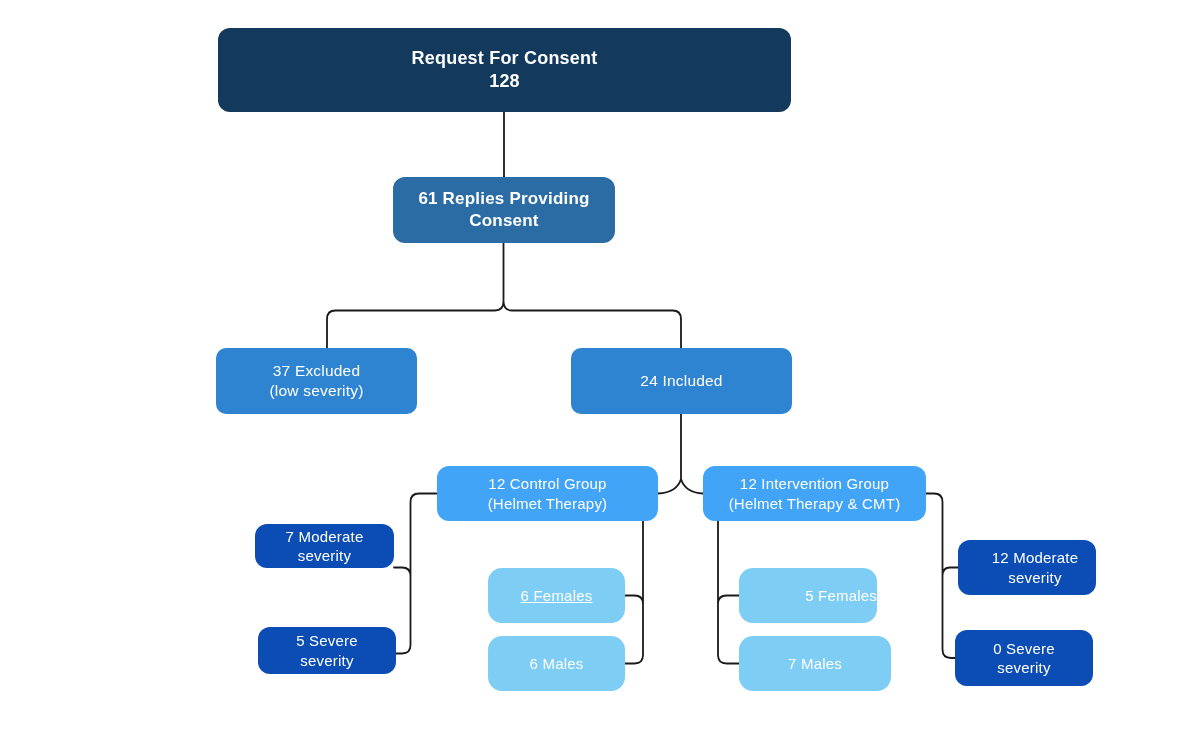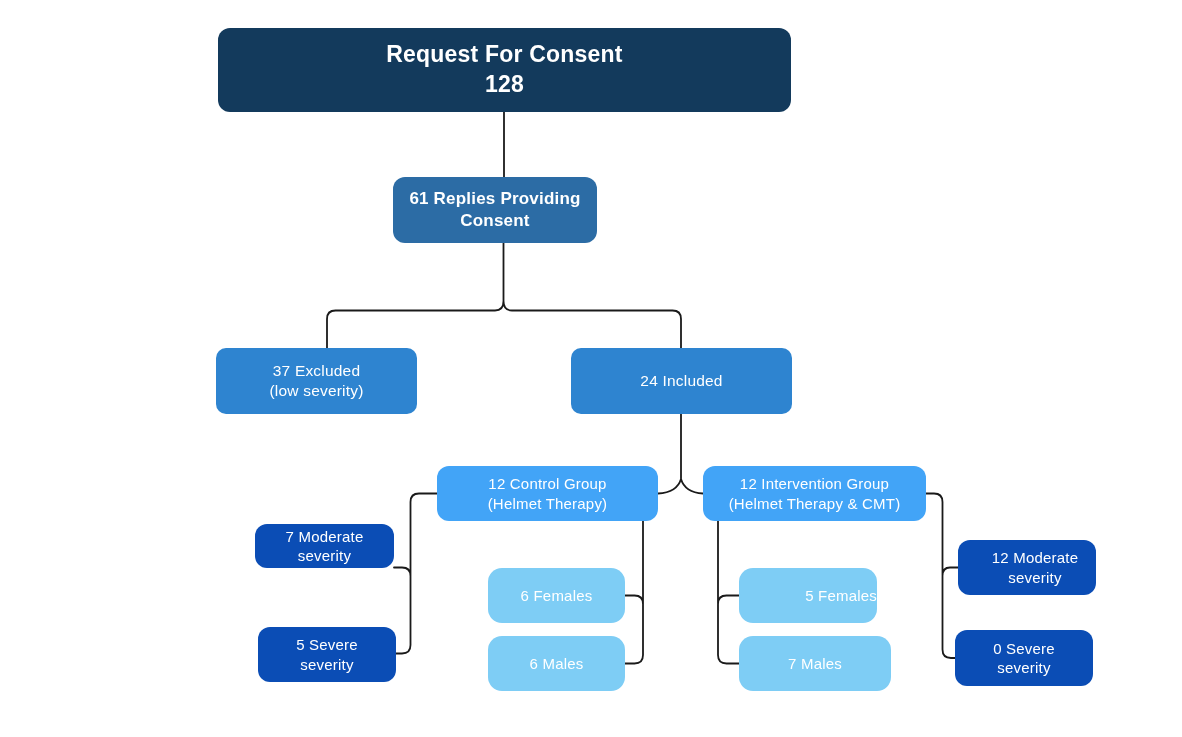--- a/index.html
+++ b/index.html
@@ -18,33 +18,33 @@
     align-items:center; justify-content:center;
     color:#ffffff; text-align:center;
     line-height:1.3; letter-spacing:0.2px;
     box-sizing:border-box;
   }
   .node span { display:block; }
   .r12 { border-radius:12px; }
   .r10 { border-radius:10px; }
   .r14 { border-radius:14px; }
   .bold { font-weight:bold; }
-  .fs18 { font-size:23px; }
+  .fs18 { font-size:18px; }
   .fs17 { font-size:17px; }
   .fs155 { font-size:15.5px; }
   .fs15 { font-size:15px; }
 
   .n-request      { left:218px; top:28px;  width:573px; height:84px; }
-  .n-replies      { left:393px; top:177px; width:204px; height:66px; }
+  .n-replies      { left:393px; top:177px; width:222px; height:66px; }
   .n-excluded     { left:216px; top:348px; width:201px; height:66px; }
   .n-included     { left:571px; top:348px; width:221px; height:66px; }
   .n-control      { left:437px; top:466px; width:221px; height:55px; }
   .n-intervention { left:703px; top:466px; width:223px; height:55px; }
   .n-mod-l        { left:255px; top:524px; width:139px; height:44px; }
-  .n-sev-l        { left:258px; top:627px; width:138px; height:55px; }
+  .n-sev-l        { left:258px; top:627px; width:138px; height:47px; }
   .n-fem-l        { left:488px; top:568px; width:137px; height:55px; }
   .n-mal-l        { left:488px; top:636px; width:137px; height:55px; }
   .n-fem-r        { left:739px; top:568px; width:138px; height:55px; }
   .n-mal-r        { left:739px; top:636px; width:152px; height:55px; }
   .n-mod-r        { left:958px; top:540px; width:138px; height:55px;padding-left:16px; }
   .n-sev-r        { left:955px; top:630px; width:138px; height:56px; }
 </style>
 </head>
 <body>
 
@@ -92,21 +92,21 @@
   <div class="node n-mod-l r12 fs15" style="background: rgb(11, 77, 181);">
     <span>7 Moderate</span>
     <span>severity</span>
   </div>
 
   <div class="node n-sev-l r12 fs15" style="background: rgb(11, 77, 181);">
     <span>5 Severe</span>
     <span>severity</span>
   </div>
 
-  <div class="node n-fem-l r14 fs15" style="background: rgb(126, 205, 245);">
+  <div class="node n-fem-l r14 fs15" style="background: rgb(126, 205, 245); text-decoration: underline;">
     <span>6 Females</span>
   </div>
 
   <div class="node n-mal-l r14 fs15" style="background: rgb(126, 205, 245); text-align: center;">
     <span>6 Males</span>
   </div>
 
   <div class="node n-fem-r r14 fs15" style="background: rgb(126, 205, 245); align-items: flex-end;">
     <span>5 Females</span>
   </div>

